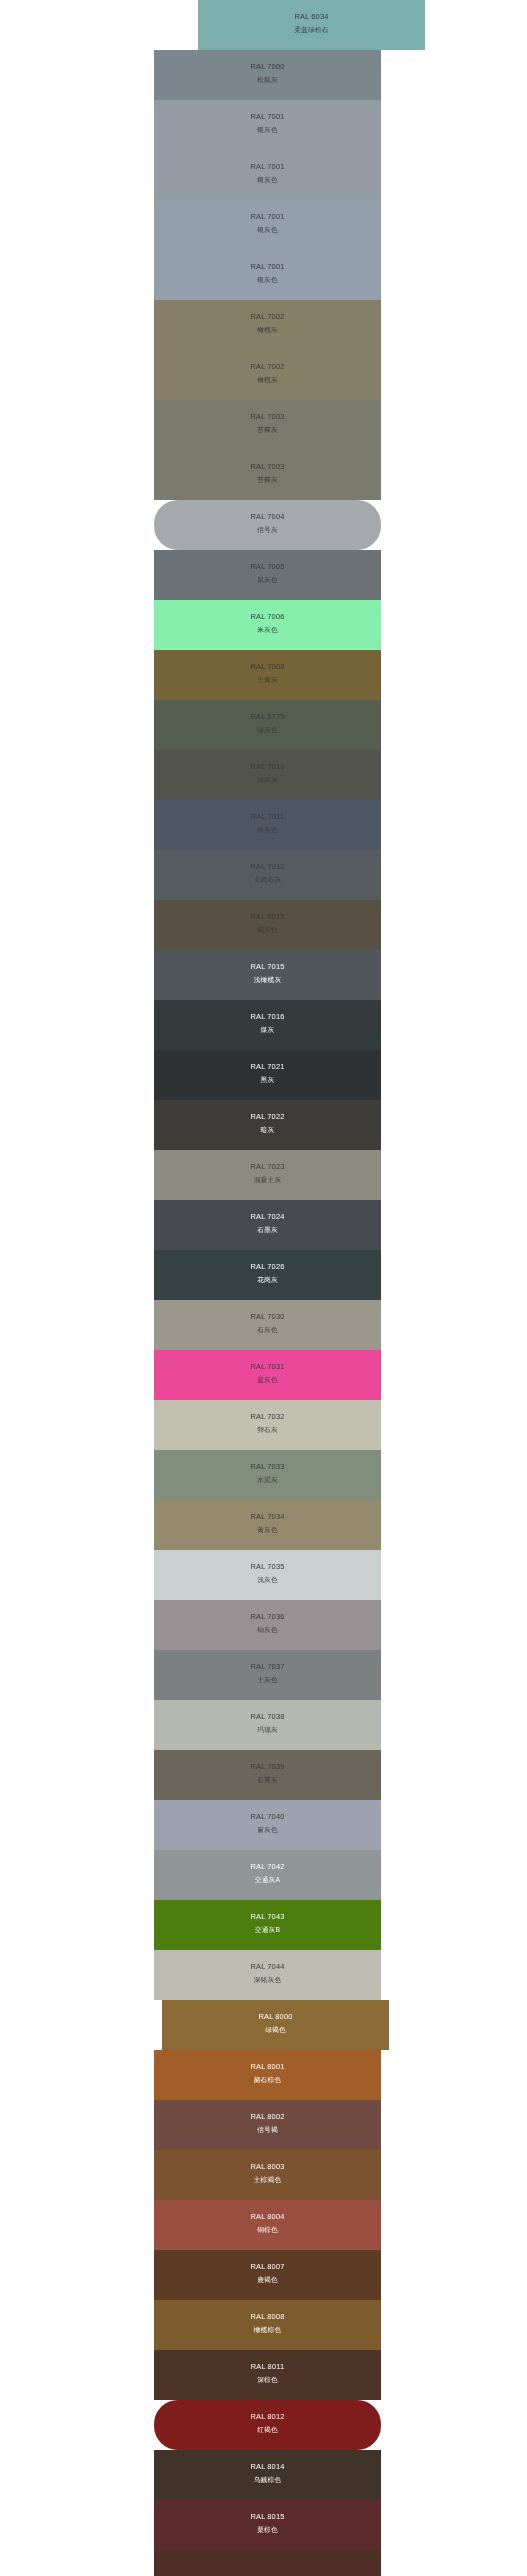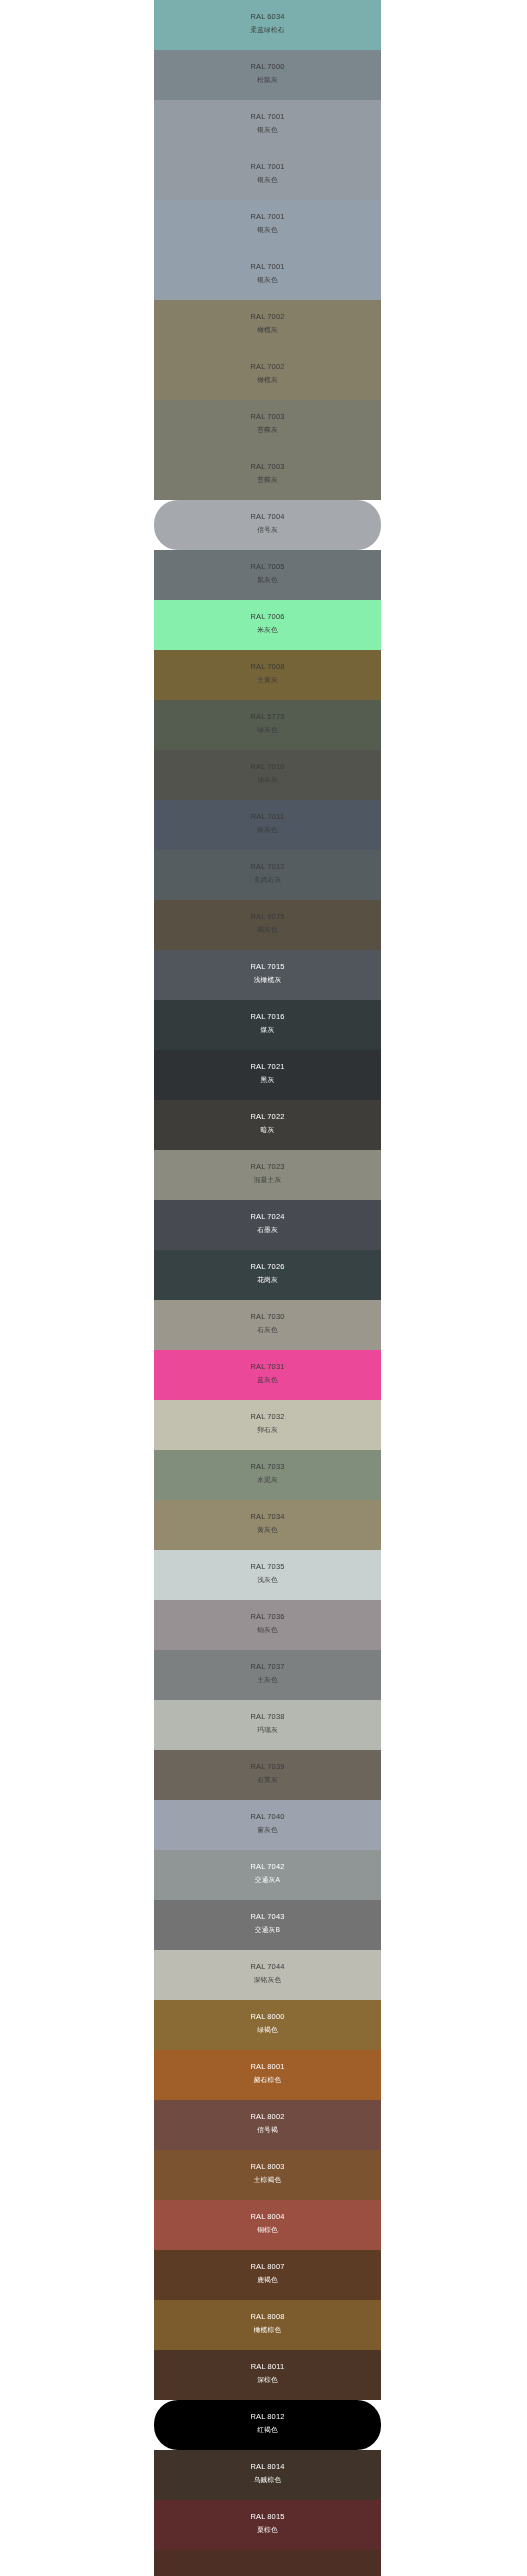--- a/index.html
+++ b/index.html
@@ -56,21 +56,21 @@
   }
   .swatch.dark .swatch-code,
   .swatch.dark .swatch-name {
     color: #ffffff;
   }
 </style>
 </head>
 <body>
 
 <div id="swatch-column">
-    <div class="swatch light" style="background: rgb(122, 175, 174);">
+    <div class="swatch light" style="background: rgb(122, 175, 174); margin-left: 44px;">
       <div class="swatch-code">RAL 6034</div>
       <div class="swatch-name">柔蓝绿松石</div>
     </div>
     <div class="swatch light" style="background: rgb(124, 134, 141);">
       <div class="swatch-code">RAL 7000</div>
       <div class="swatch-name">松鼠灰</div>
     </div>
     <div class="swatch light" style="background: rgb(148, 155, 163);">
       <div class="swatch-code">RAL 7001</div>
       <div class="swatch-name">银灰色</div>
@@ -208,29 +208,29 @@
       <div class="swatch-name">石英灰</div>
     </div>
     <div class="swatch light" style="background: rgb(157, 163, 174);">
       <div class="swatch-code">RAL 7040</div>
       <div class="swatch-name">窗灰色</div>
     </div>
     <div class="swatch dark" style="background: rgb(143, 150, 149);">
       <div class="swatch-code">RAL 7042</div>
       <div class="swatch-name">交通灰A</div>
     </div>
-    <div class="swatch dark" style="background: #737373; padding-left: 24px;">
+    <div class="swatch dark" style="background: #4d7c0f; padding-left: 24px;">
       <div class="swatch-code">RAL 7043</div>
       <div class="swatch-name">交通灰B</div>
     </div>
     <div class="swatch light" style="background: rgb(189, 188, 178);">
       <div class="swatch-code">RAL 7044</div>
       <div class="swatch-name">深铭灰色</div>
     </div>
-    <div class="swatch dark" style="background: rgb(138, 107, 54);">
+    <div class="swatch dark" style="background: rgb(138, 107, 54); margin-left: 8px;">
       <div class="swatch-code">RAL 8000</div>
       <div class="swatch-name">绿褐色</div>
     </div>
     <div class="swatch dark" style="background: rgb(160, 95, 41);">
       <div class="swatch-code">RAL 8001</div>
       <div class="swatch-name">赭石棕色</div>
     </div>
     <div class="swatch dark" style="background: rgb(111, 75, 65);">
       <div class="swatch-code">RAL 8002</div>
       <div class="swatch-name">信号褐</div>
@@ -248,21 +248,21 @@
       <div class="swatch-name">鹿褐色</div>
     </div>
     <div class="swatch dark" style="background: rgb(124, 92, 44);">
       <div class="swatch-code">RAL 8008</div>
       <div class="swatch-name">橄榄棕色</div>
     </div>
     <div class="swatch dark" style="background: rgb(76, 53, 38);">
       <div class="swatch-code">RAL 8011</div>
       <div class="swatch-name">深棕色</div>
     </div>
-    <div class="swatch dark" style="background: #000000; border-radius: 24px;">
+    <div class="swatch dark" style="background: #7f1d1d; border-radius: 24px;">
       <div class="swatch-code">RAL 8012</div>
       <div class="swatch-name">红褐色</div>
     </div>
     <div class="swatch dark" style="background: rgb(64, 52, 42);">
       <div class="swatch-code">RAL 8014</div>
       <div class="swatch-name">乌贼棕色</div>
     </div>
     <div class="swatch dark" style="background: rgb(92, 44, 44);">
       <div class="swatch-code">RAL 8015</div>
       <div class="swatch-name">栗棕色</div>

